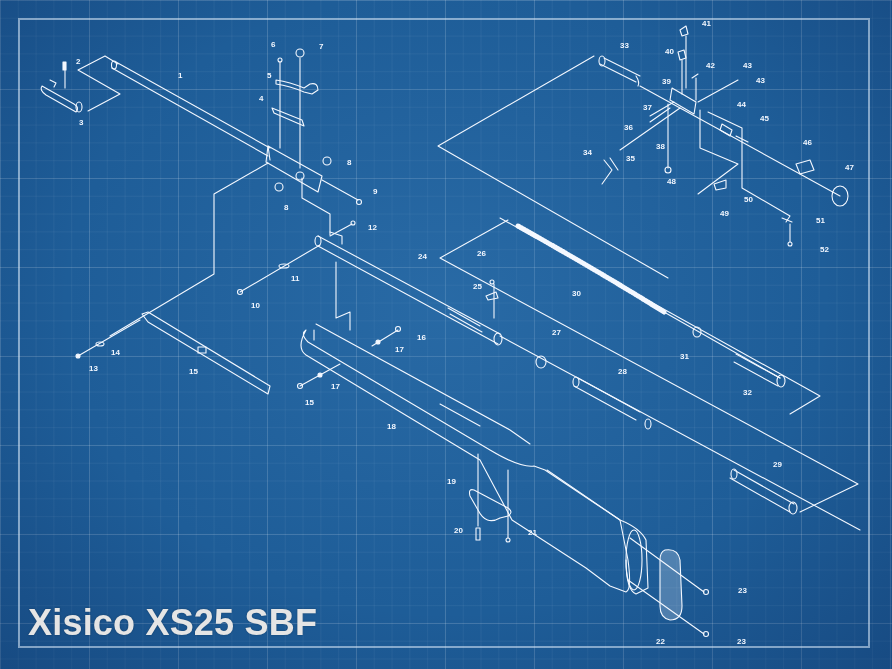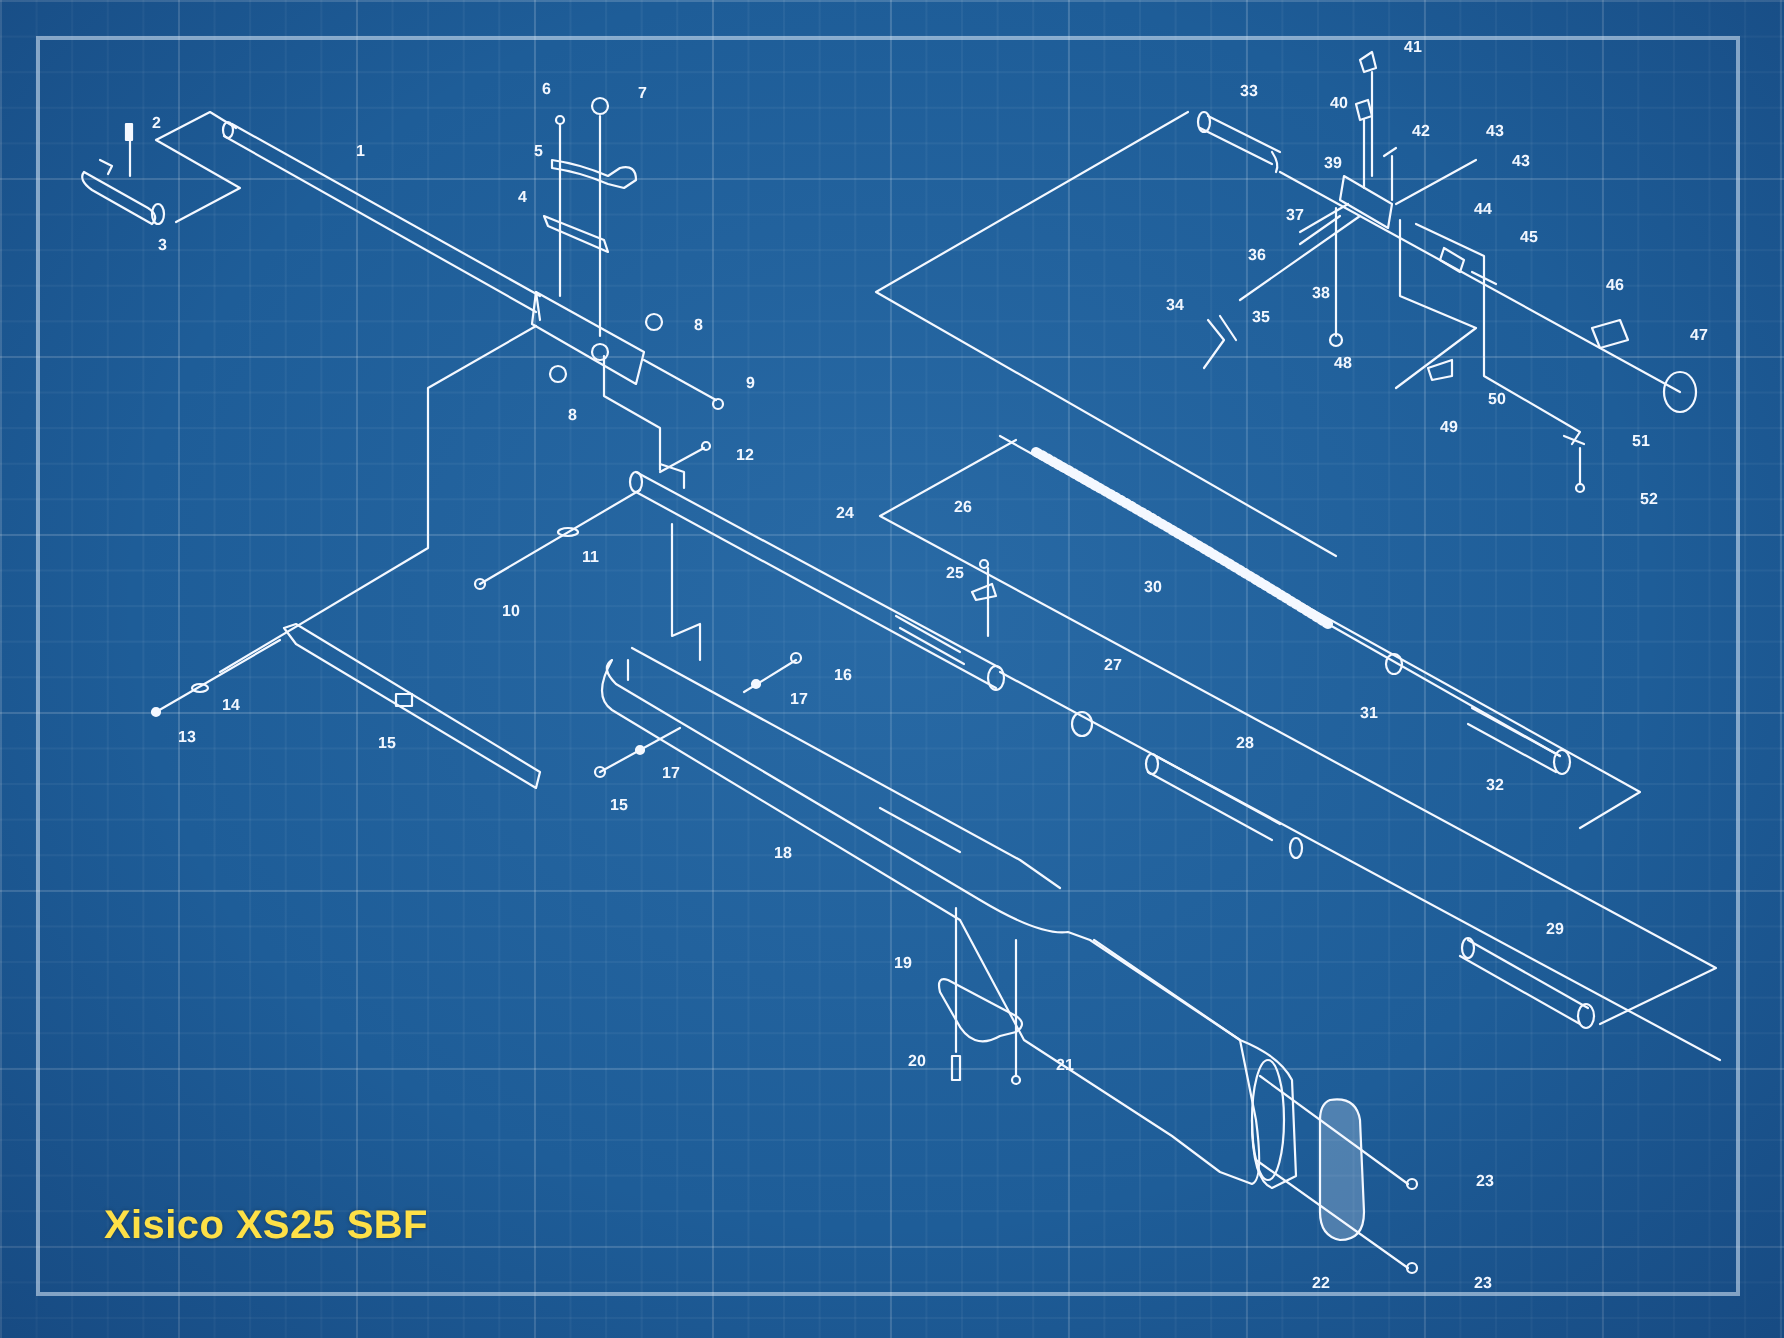--- a/index.html
+++ b/index.html
@@ -10,22 +10,22 @@
     background:
       radial-gradient(ellipse at 50% 45%, rgba(60,130,190,0.35) 0%, rgba(20,70,130,0) 60%, rgba(10,40,90,0.35) 100%),
       linear-gradient(rgba(255,255,255,0.13) 1px, transparent 1px) 0 0/89px 89px,
       linear-gradient(90deg, rgba(255,255,255,0.13) 1px, transparent 1px) 0 0/89px 89px,
       linear-gradient(rgba(255,255,255,0.05) 1px, transparent 1px) 0 0/17.8px 17.8px,
       linear-gradient(90deg, rgba(255,255,255,0.05) 1px, transparent 1px) 0 0/17.8px 17.8px,
       #1e5d98;}
   .frame{position:absolute;left:18px;top:18px;width:852px;height:630px;
     border:2px solid rgba(220,235,250,0.55);box-sizing:border-box;}
   svg.draw{position:absolute;left:0;top:0;}
-  .title{position:absolute;left:52px;top:602px;color:#fde047;font-weight:bold;
-    font-size:20px;letter-spacing:0.2px;text-shadow:0 0 2px rgba(0,0,0,0.3);}
+  .title{position:absolute;left:28px;top:602px;color:#e5e5e5;font-weight:bold;
+    font-size:36px;letter-spacing:0.2px;text-shadow:0 0 2px rgba(0,0,0,0.3);}
   .lbl{font-family:"Liberation Sans",sans-serif;font-size:8px;fill:#f2f7ff;font-weight:bold;}
 </style>
 </head>
 <body>
 
 <div class="bp"></div>
 <div class="frame"></div>
 
 <svg class="draw" width="892" height="669" viewBox="0 0 892 669">
   <g fill="none" stroke="#f4f8ff" stroke-width="1.1" stroke-linejoin="round" stroke-linecap="round">

